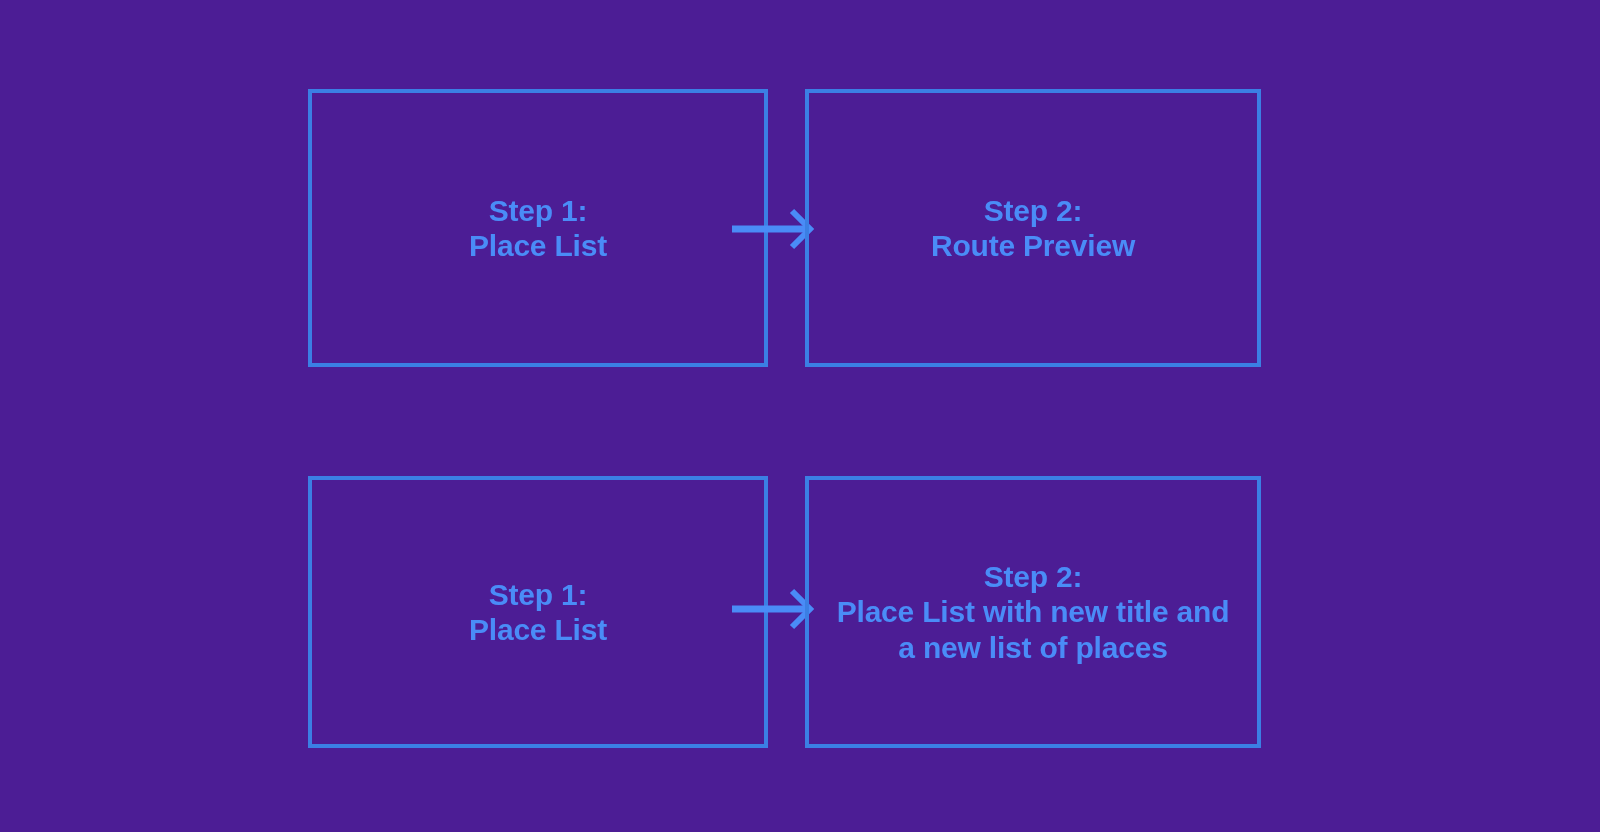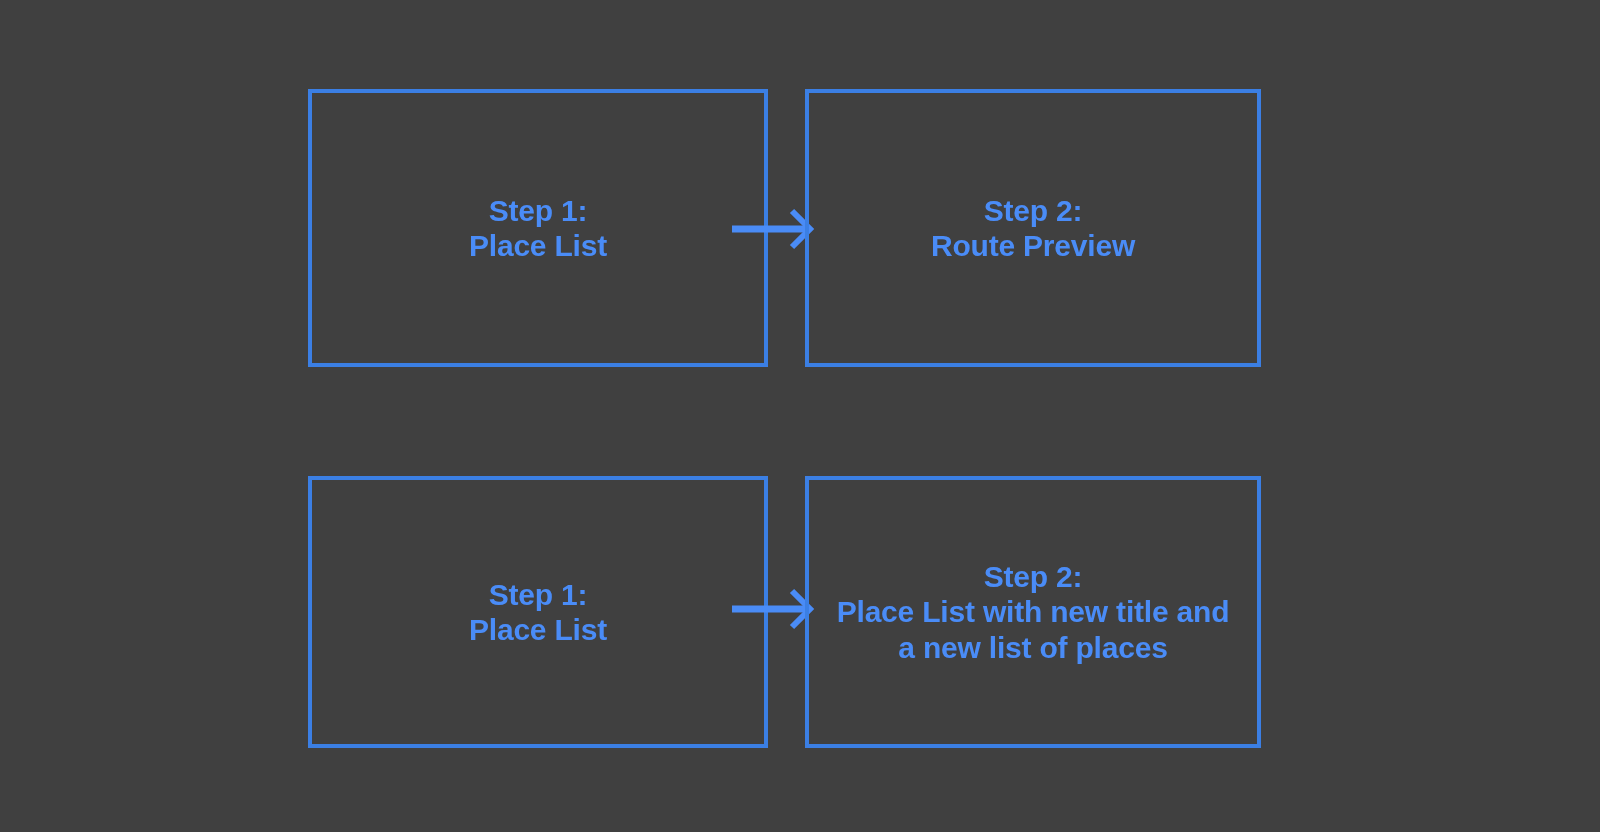--- a/index.html
+++ b/index.html
@@ -11,21 +11,21 @@
   body {
     width: 1600px;
     height: 832px;
     overflow: hidden;
     font-family: "Liberation Sans", sans-serif;
   }
   #canvas {
     position: relative;
     width: 1600px;
     height: 832px;
-    background: #404040;
+    background: #4c1d95;
   }
 
   
   .step-box {
     position: absolute;
     box-sizing: border-box;
     border: 4px solid #3b7fe4;
     background: transparent;
     display: flex;
     align-items: center;

